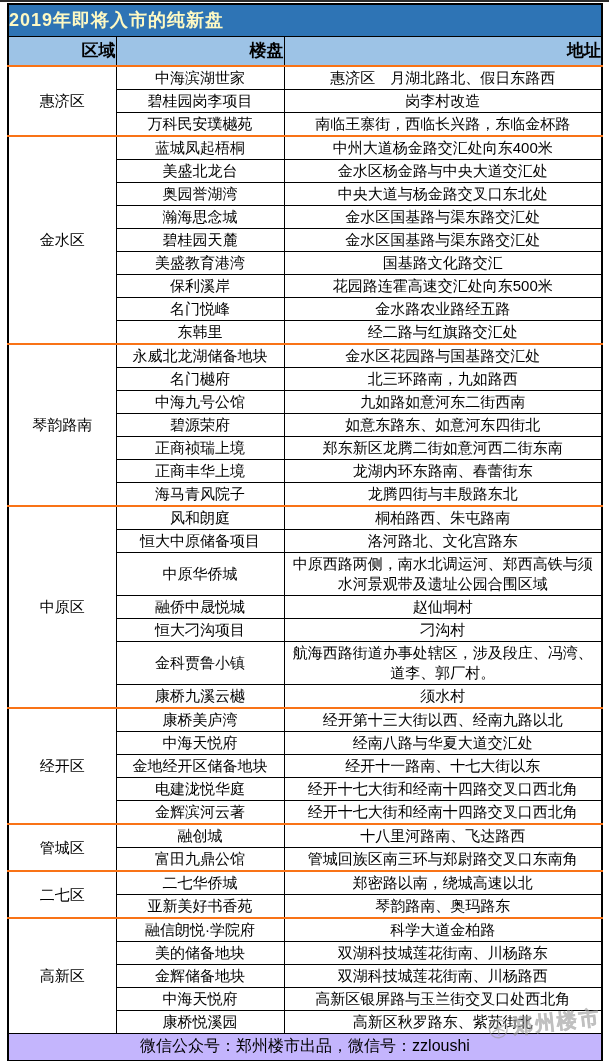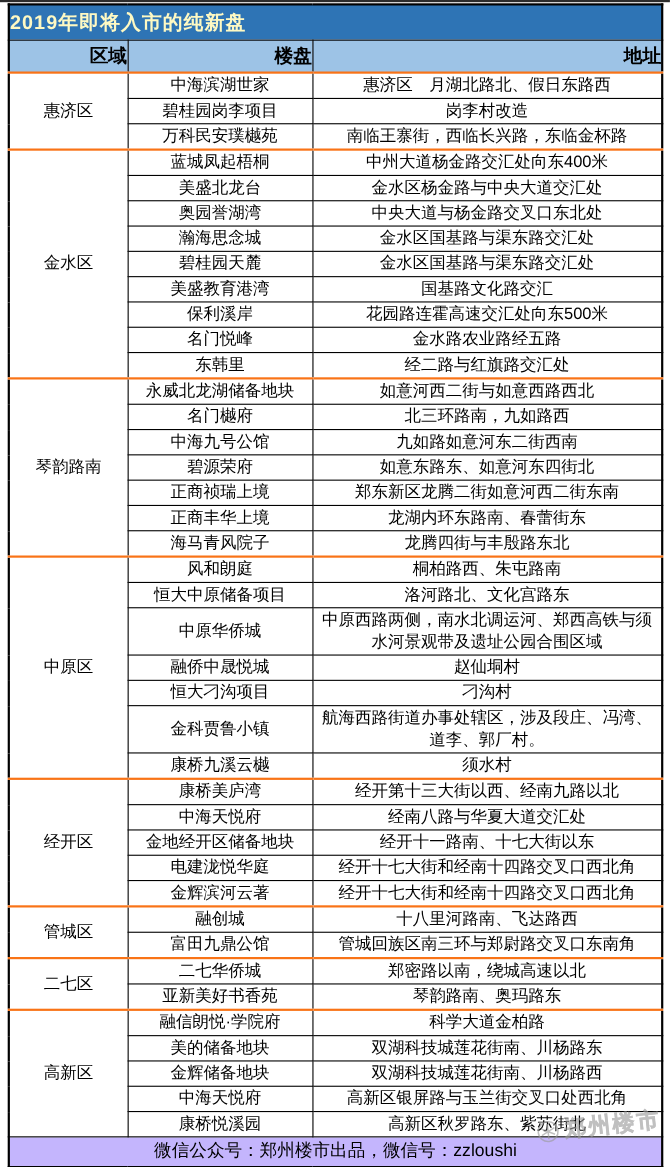--- a/index.html
+++ b/index.html
@@ -149,21 +149,21 @@
         <td>名门悦峰</td>
         <td>金水路农业路经五路</td>
       </tr>
       <tr>
         <td>东韩里</td>
         <td>经二路与红旗路交汇处</td>
       </tr>
       <tr class="group-start">
         <td class="region-cell" rowspan="7">琴韵路南</td>
         <td>永威北龙湖储备地块</td>
-        <td>如意河西二街与如意西路西北</td>
+        <td>金水区花园路与国基路交汇处</td>
       </tr>
       <tr>
         <td>名门樾府</td>
         <td>北三环路南，九如路西</td>
       </tr>
       <tr>
         <td>中海九号公馆</td>
         <td>九如路如意河东二街西南</td>
       </tr>
       <tr>

